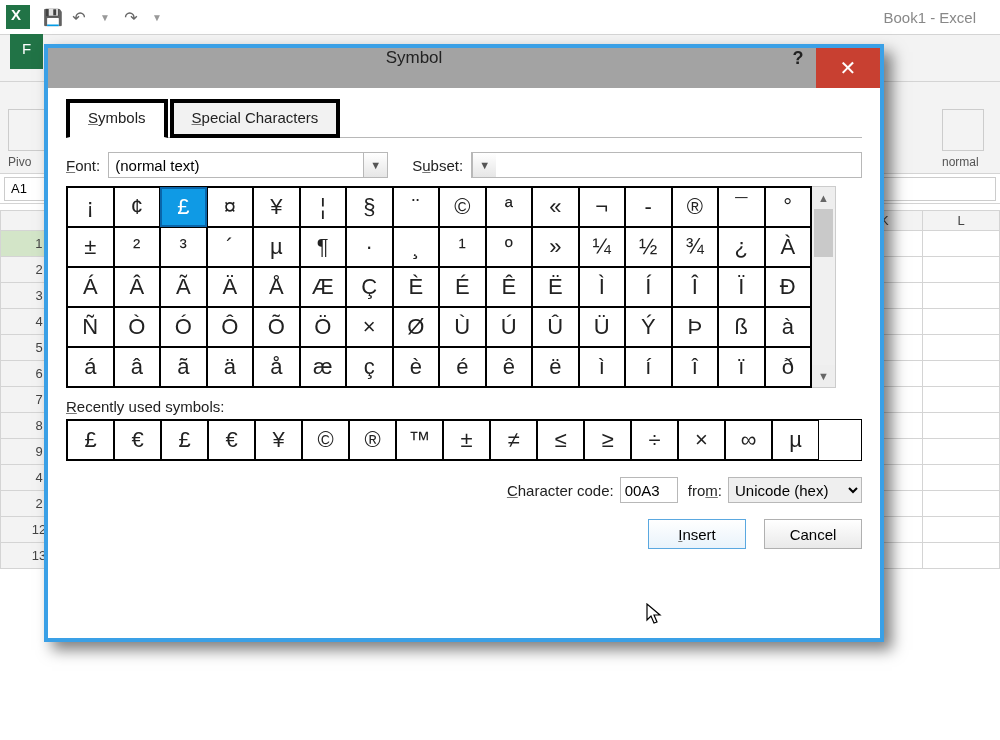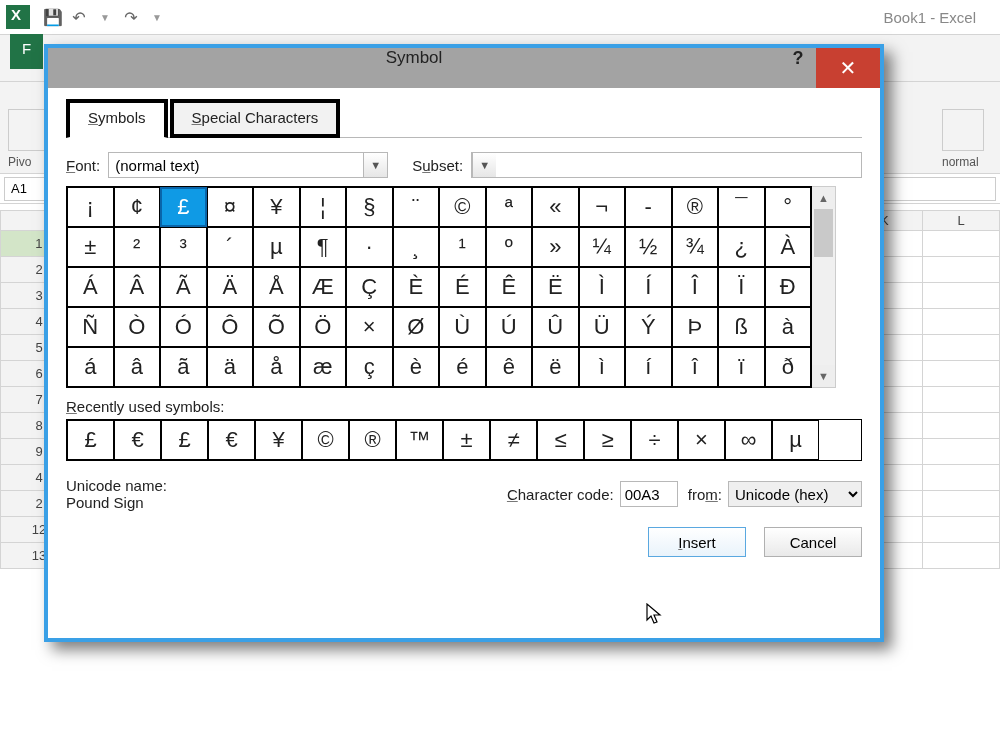--- a/index.html
+++ b/index.html
@@ -462,24 +462,20 @@
         <div class="cell">≠</div>
         <div class="cell">≤</div>
         <div class="cell">≥</div>
         <div class="cell">÷</div>
         <div class="cell">×</div>
         <div class="cell">∞</div>
         <div class="cell">µ</div>
       </div>
 
     <div class="info-row">
-      <div class="info-left">
-        <div>Unicode name:</div>
-        <div>Pound Sign</div>
-      </div>
       <div class="info-right">
         <span><span class="u">C</span>haracter code:</span>
         <input class="code-input" value="00A3" style="">
         <span>&nbsp;fro<span class="u">m</span>:</span>
         <select class="little" style="width:134px">
           <option>Unicode (hex)</option>
         </select>
       </div>
     </div>
 

